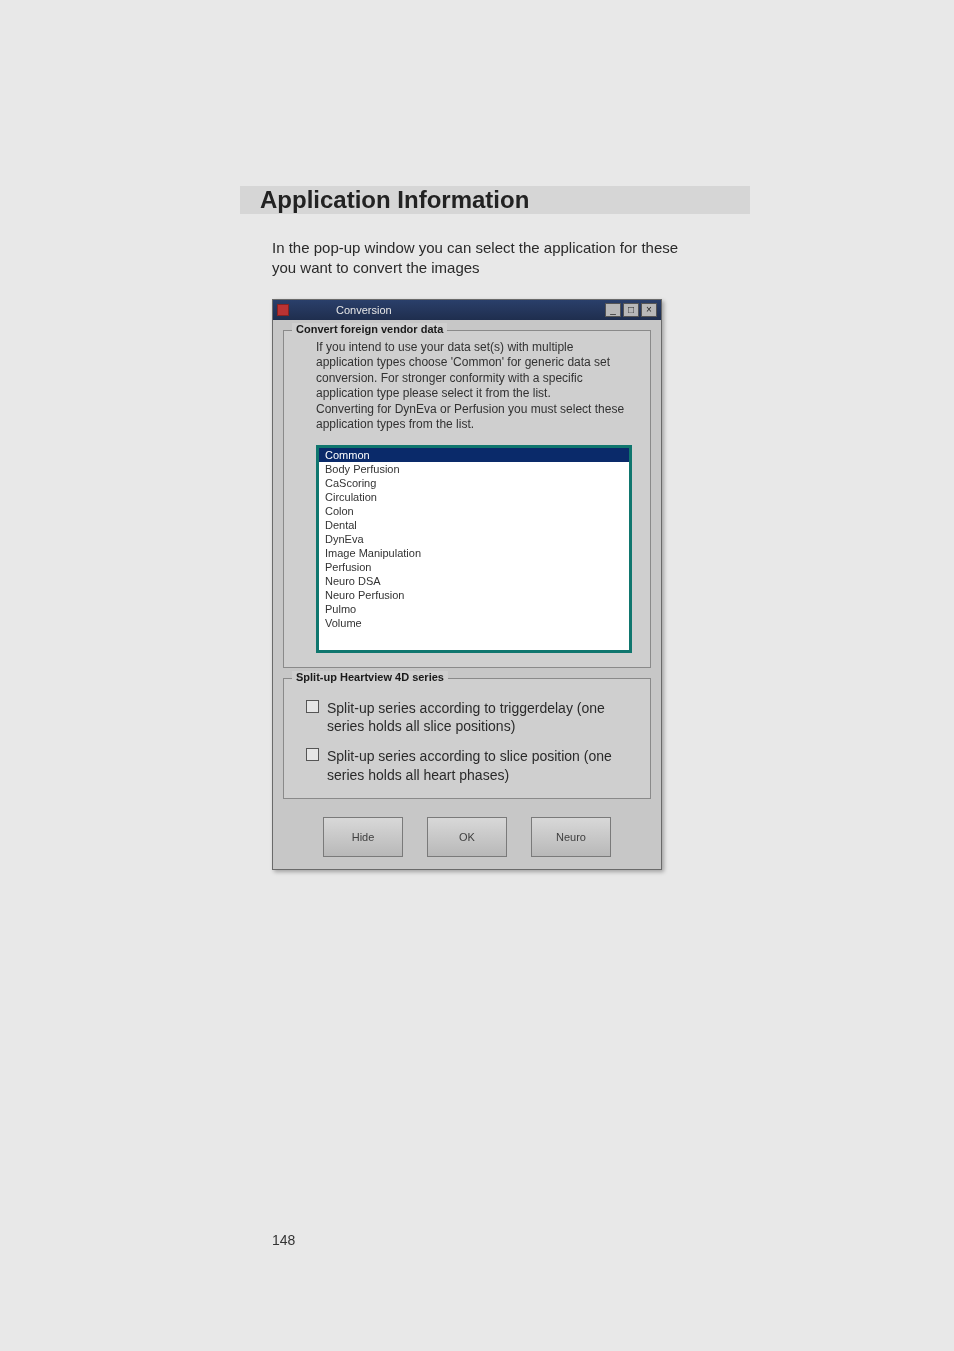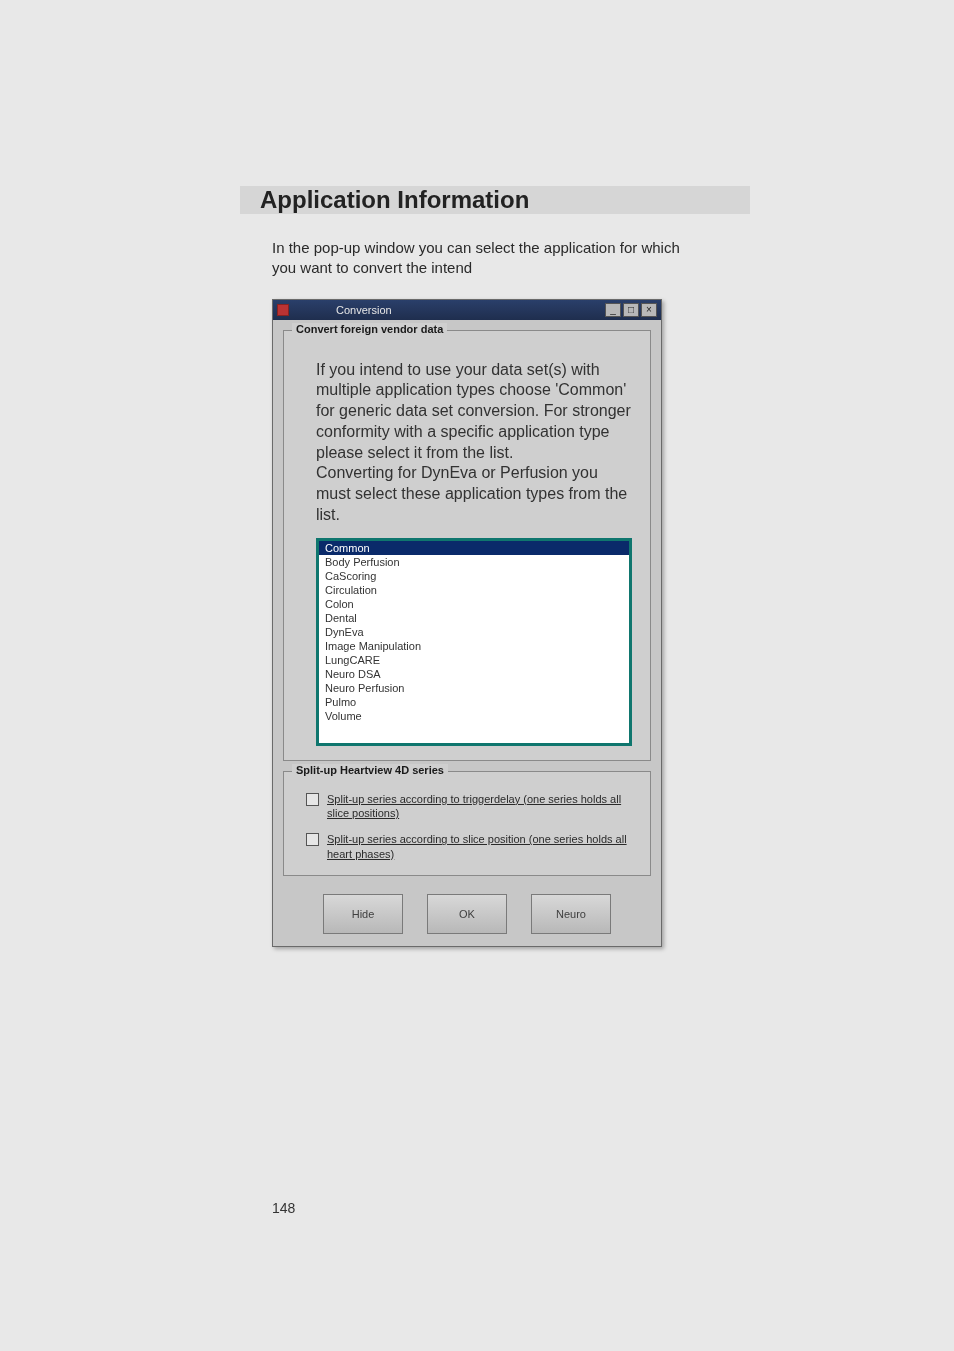--- a/index.html
+++ b/index.html
@@ -94,24 +94,24 @@
   .group-label {
     position: absolute;
     top: -8px; left: 8px;
     background: #cfcfcf;
     padding: 0 4px;
     font-size: 11px;
     font-weight: bold;
     color: #1a1a1a;
   }
   .group .instr {
-    font-size: 16px;
+    font-size: 12px;
     color: #323232;
     line-height: 1.3;
-    margin: 21px 6px 12px 20px;
+    margin: 1px 6px 12px 20px;
   }
   .listbox {
     margin: 0 6px 0 20px;
     border: 3px solid #0f766e;
     background: #ffffff;
     height: 208px;
     overflow: hidden;
     font-size: 11px;
   }
   .listbox .item {
@@ -131,24 +131,23 @@
     gap: 8px;
   }
   .checkbox-row .box {
     width: 13px; height: 13px;
     border: 1px solid #555;
     background: #e6e6e6;
     flex-shrink: 0;
     margin-top: 1px;
   }
   .checkbox-row .cb-label {
-    font-size: 11px;
+    font-size: 14px;
     color: #2a2a2a;
     line-height: 1.3;
-    text-decoration: underline;
   }
 
   .button-row {
     display: flex;
     justify-content: center;
     gap: 24px;
     padding: 8px 0 12px 0;
   }
   .dlg-btn {
     width: 80px;
@@ -158,37 +157,37 @@
     display: flex;
     align-items: center;
     justify-content: center;
     font-size: 11px;
     color: #404040;
   }
 
   .page-number {
     position: absolute;
     left: 272px;
-    top: 1200px;
+    top: 1232px;
     font-size: 14px;
     color: #333;
   }
 </style>
 </head>
 <body>
 
 <div class="page">
   <div class="header-bar">
     <div class="header-blue"></div>
     <div class="header-title-wrap">
       <div class="header-title">Application Information</div>
     </div>
   </div>
 
-  <div class="body-text">In the pop-up window you can select the application for which you want to convert the intend</div>
+  <div class="body-text">In the pop-up window you can select the application for these you want to convert the images</div>
 
   <div class="dialog">
     <div class="titlebar">
       <div class="titlebar-icon"></div>
       <div class="titlebar-text">Conversion</div>
       <div class="titlebar-btns">
         <span>_</span>
         <span>□</span>
         <span>×</span>
       </div>
@@ -200,21 +199,21 @@
 Converting for DynEva or Perfusion you must select these application types from the list.</div>
       <div class="listbox" id="listbox">
           <div class="item selected">Common</div>
           <div class="item">Body Perfusion</div>
           <div class="item">CaScoring</div>
           <div class="item">Circulation</div>
           <div class="item">Colon</div>
           <div class="item">Dental</div>
           <div class="item">DynEva</div>
           <div class="item">Image Manipulation</div>
-          <div class="item">LungCARE</div>
+          <div class="item">Perfusion</div>
           <div class="item">Neuro DSA</div>
           <div class="item">Neuro Perfusion</div>
           <div class="item">Pulmo</div>
           <div class="item">Volume</div>
         </div>
     </div>
 
     <div class="group">
       <div class="group-label">Split-up Heartview 4D series</div>
       <div class="checkbox-row">

